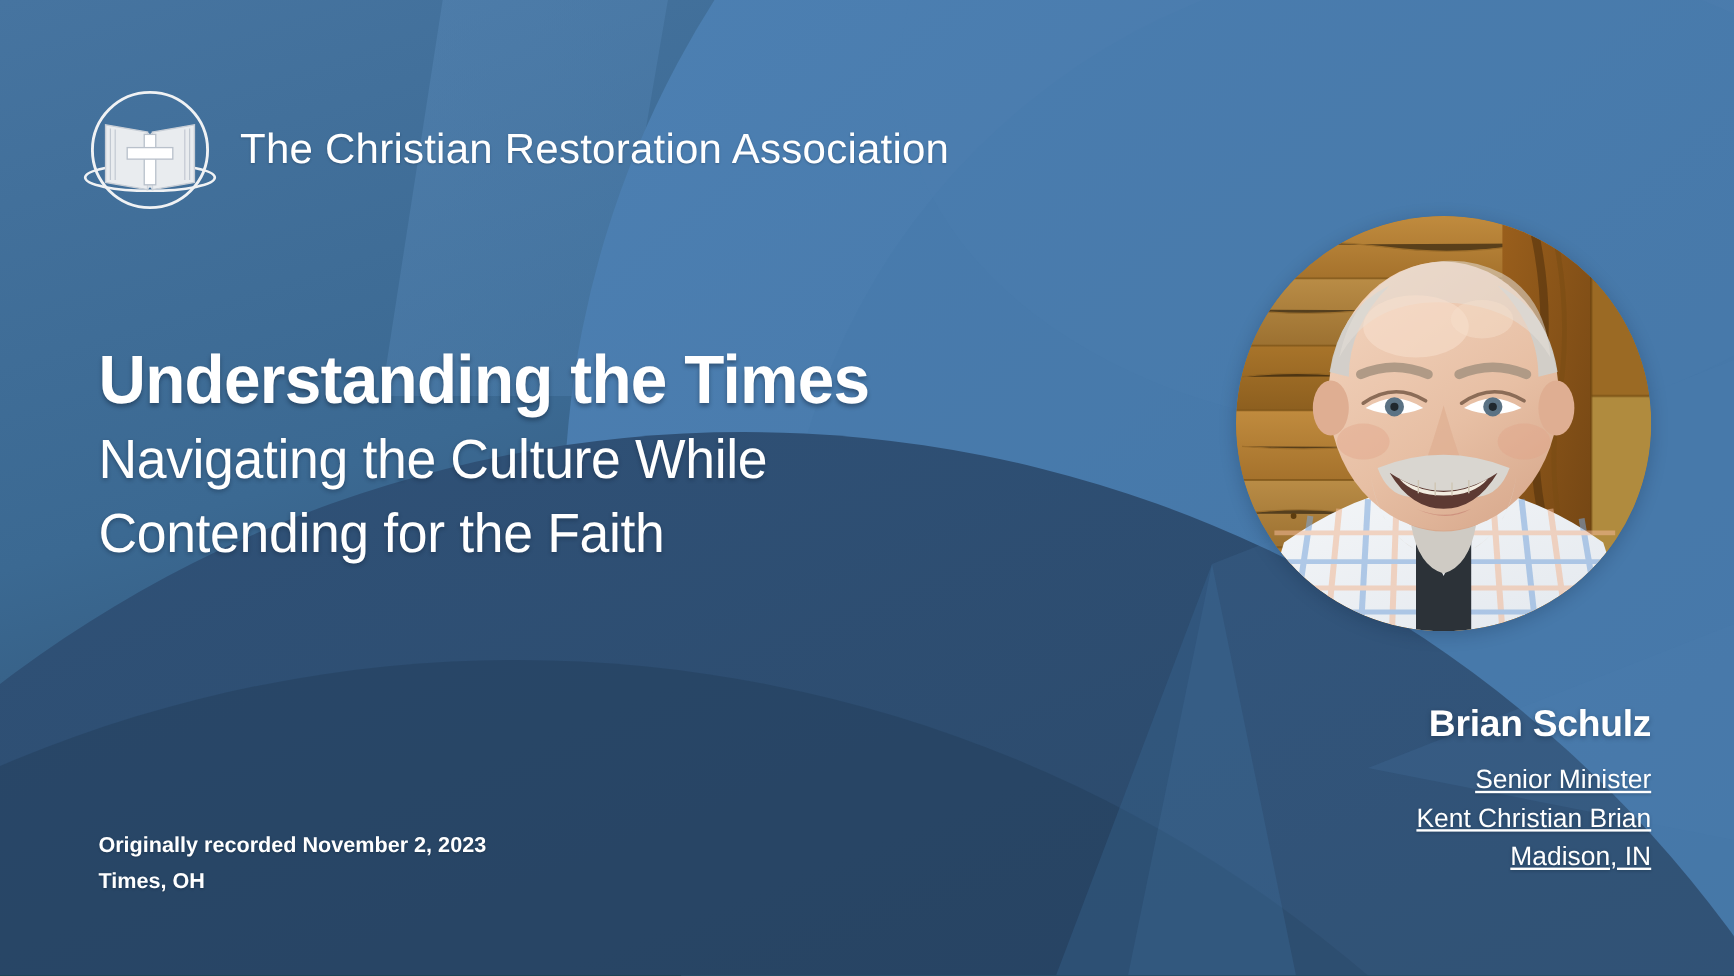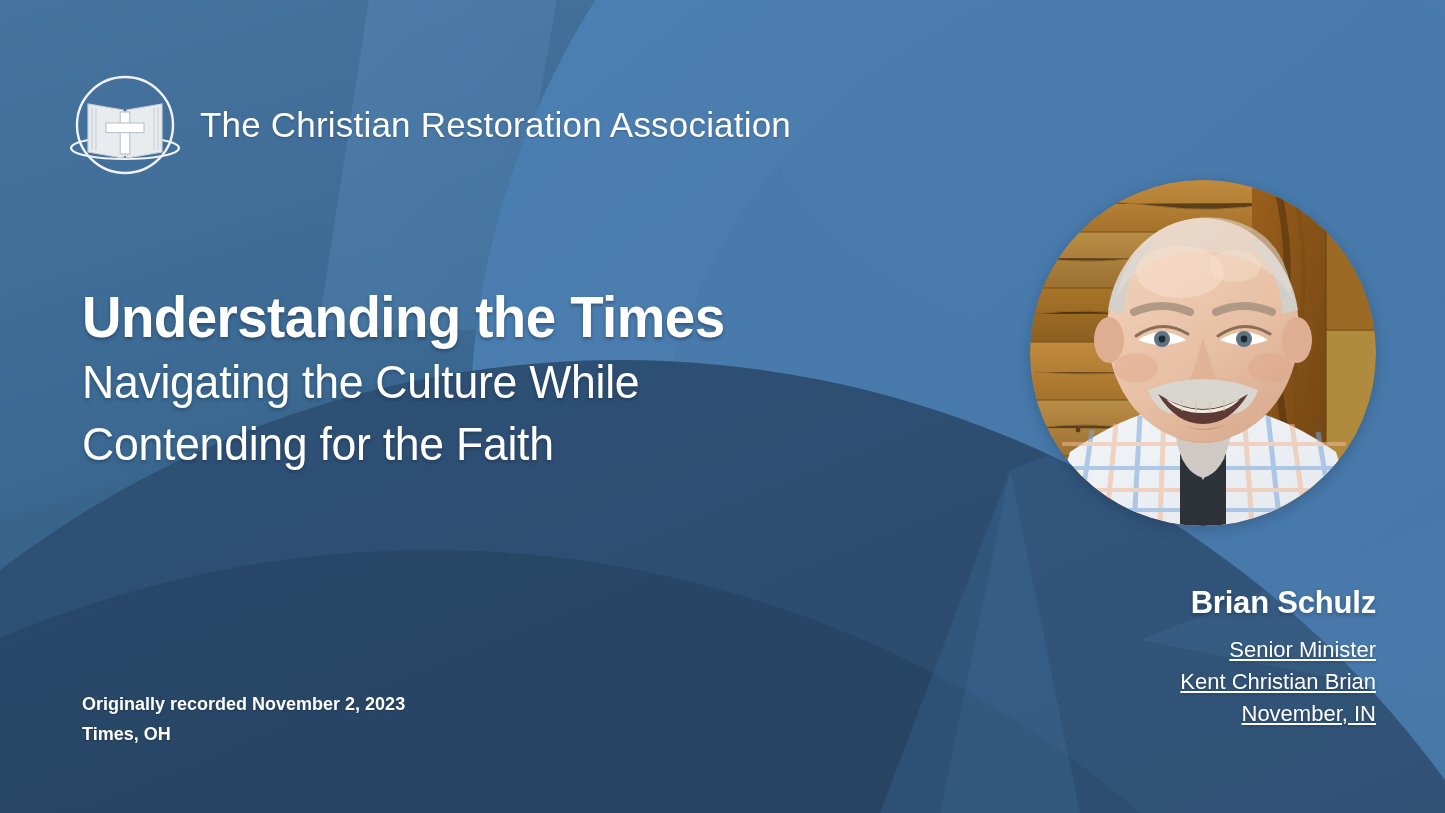--- a/index.html
+++ b/index.html
@@ -380,17 +380,17 @@
           </g>
 
           <path d="M 150 244 q 23 10 46 0 q -20 12 -46 0 z" fill="#c98a78" opacity="0.8"></path>
         </g>
       </svg>
     </div>
     <div class="speaker-name">Brian Schulz</div>
     <div class="speaker-lines">
       <span>Senior Minister</span>
       <span>Kent Christian Brian</span>
-      <span>November, IN</span>
+      <span>Madison, IN</span>
     </div>
   </div>
 
 </div>
 
 </body></html>

